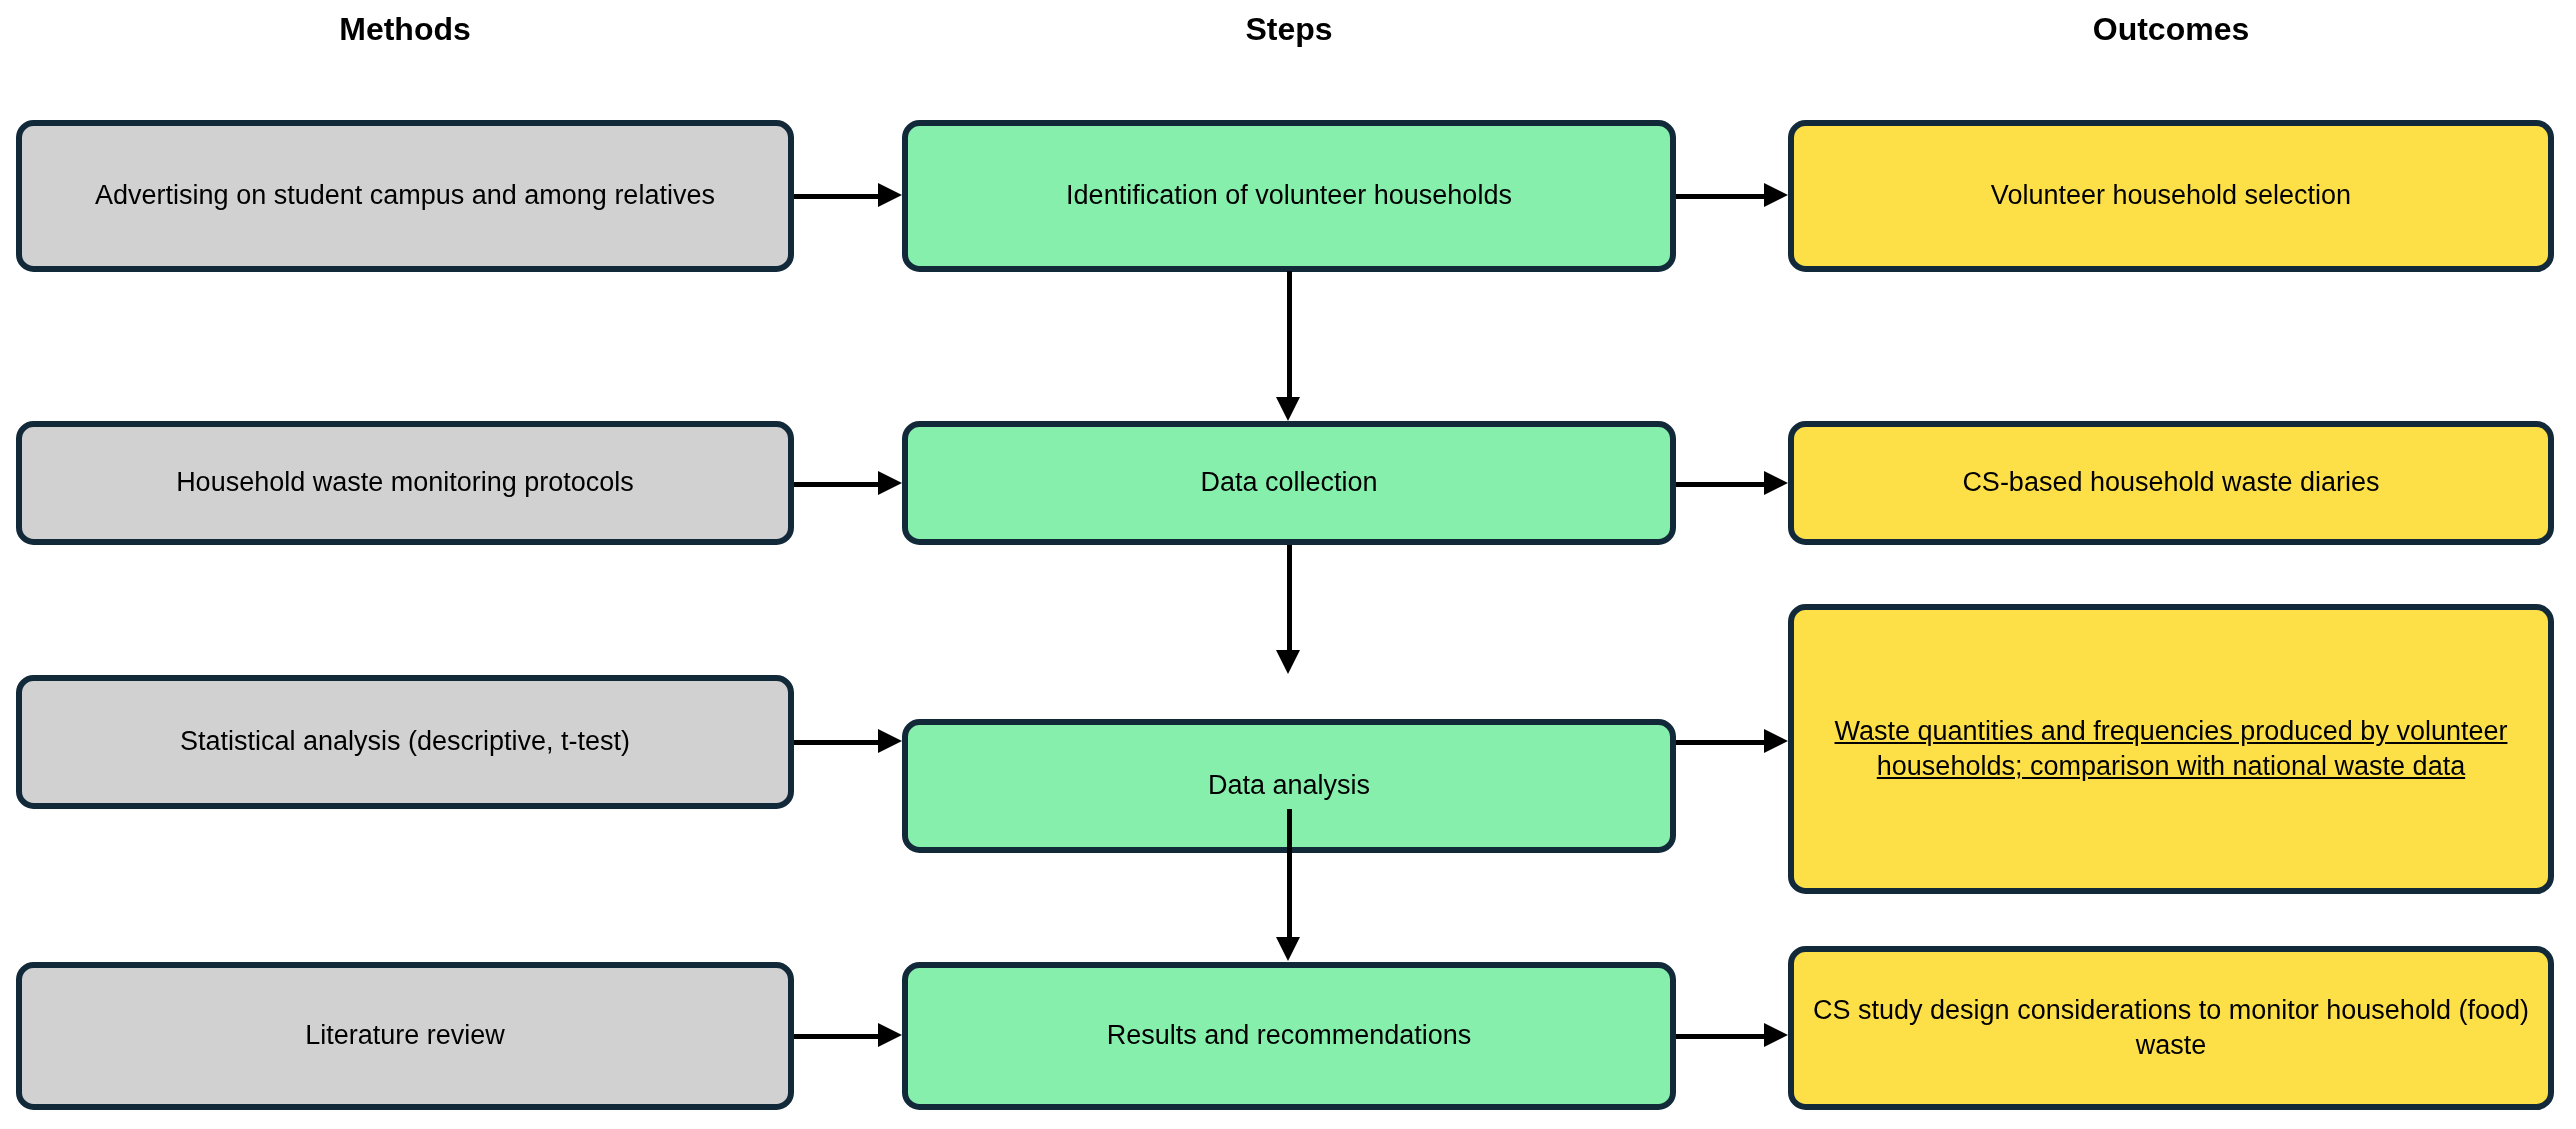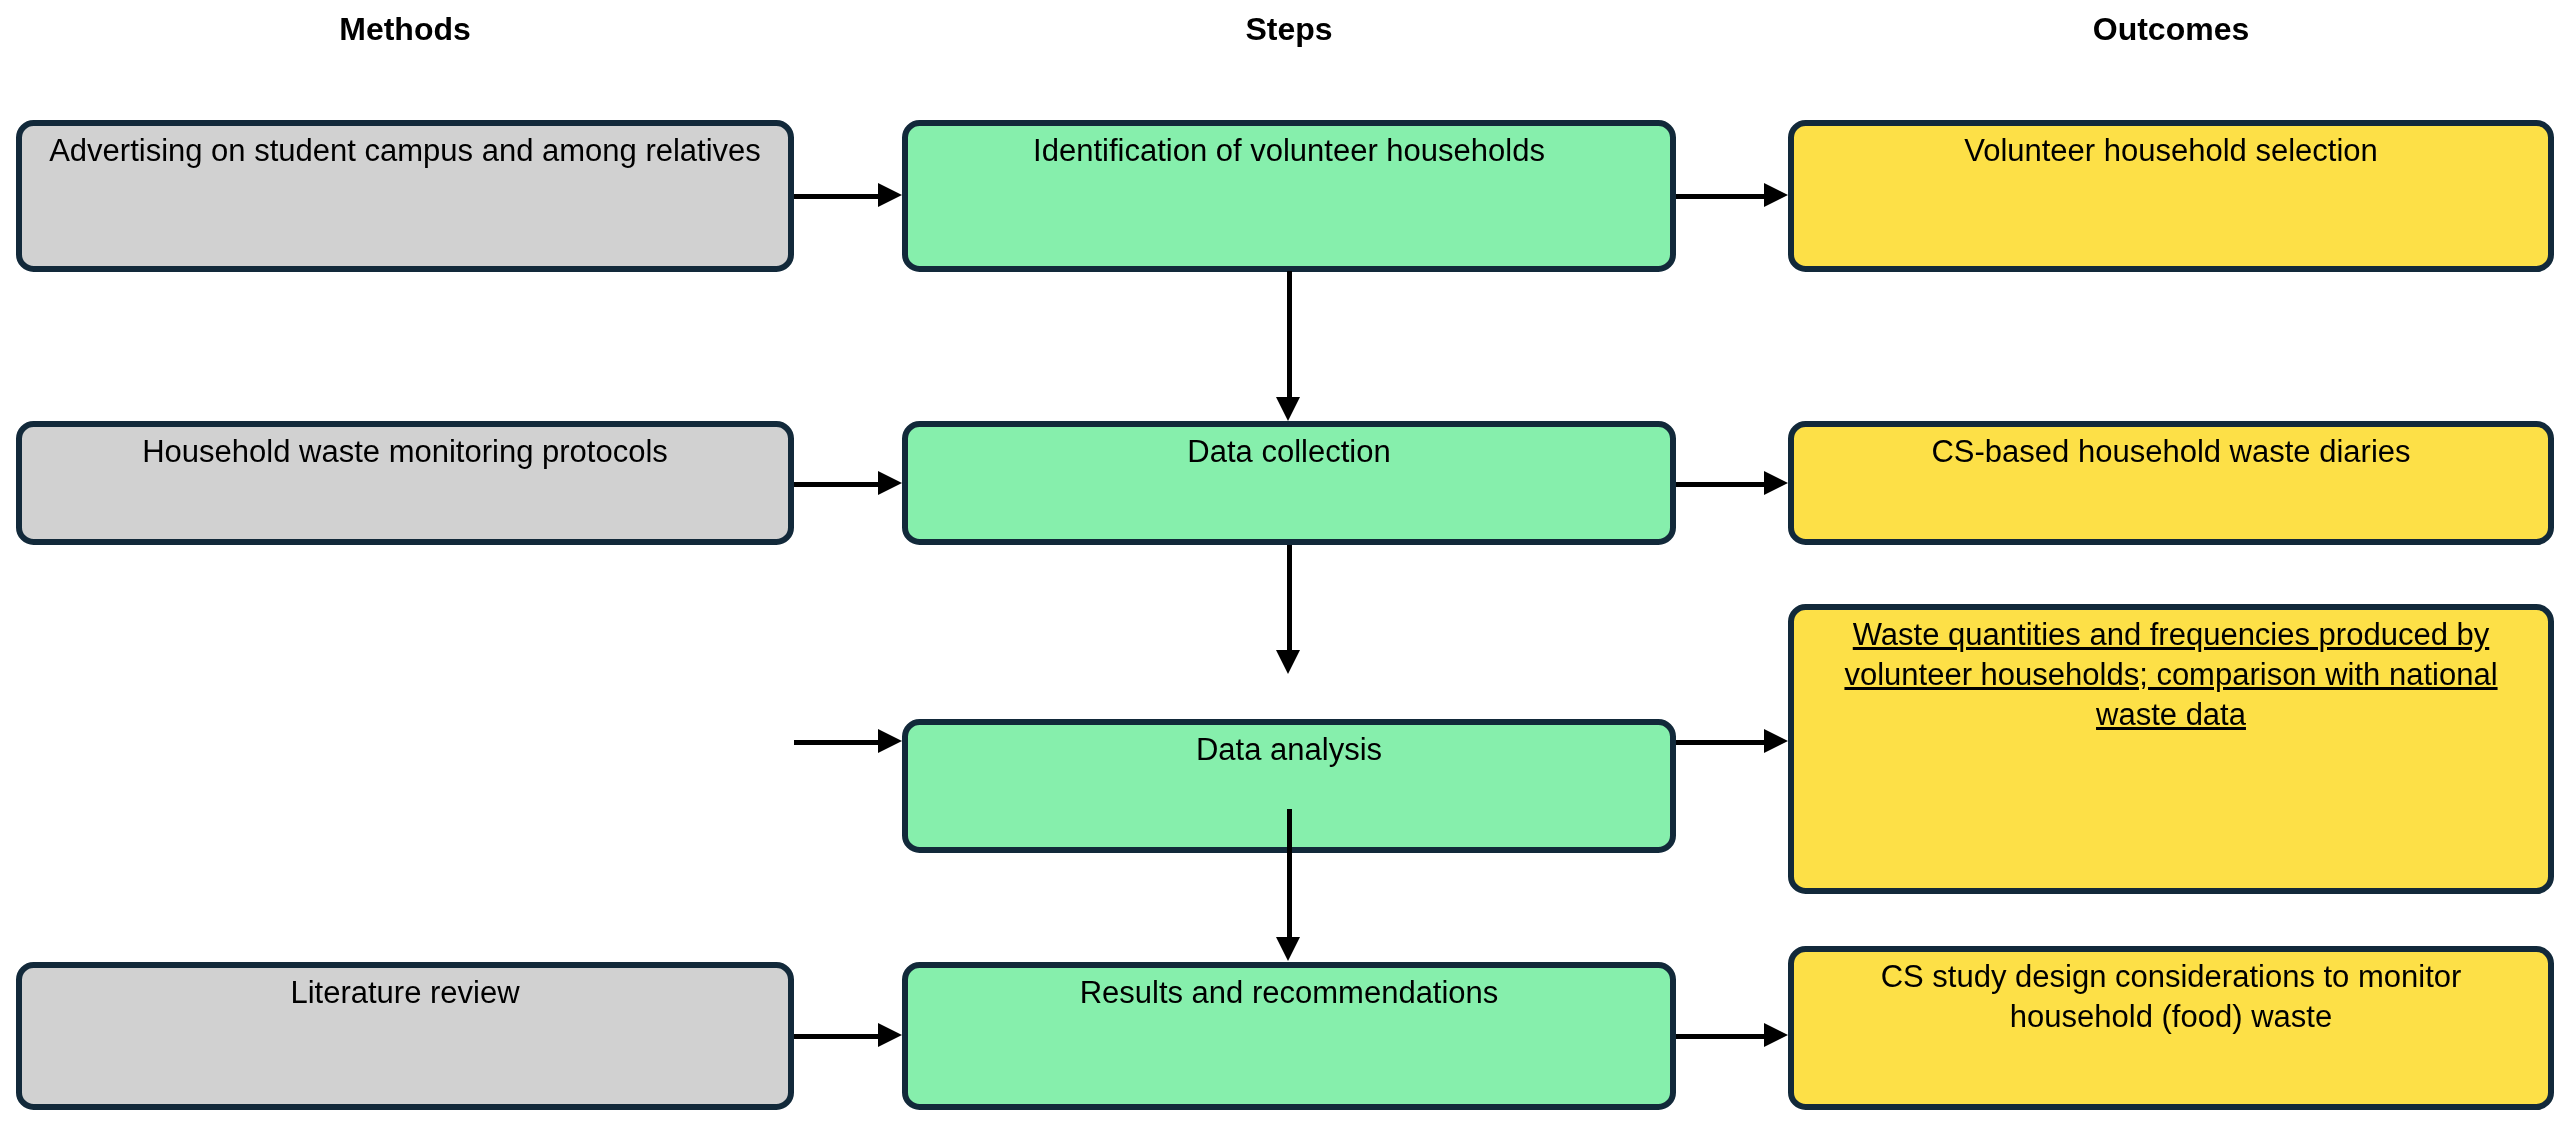--- a/index.html
+++ b/index.html
@@ -27,24 +27,25 @@
     white-space: nowrap;
   }
 
   
   .node {
     position: absolute;
     box-sizing: border-box;
     border: 6.4px solid #12293a;
     border-radius: 17.6px;
     display: flex;
+    align-items: center;
     justify-content: center;
     text-align: center;
     color: #000000;
-    font-size: 31px;
+    font-size: 27px;
     line-height: 1.30;
     padding: 4.8px 17.6px;
   }
   .node .label {
     display: block;
     width: 100%;
     white-space: pre-line;
   }
 
   .node.method   { background: #d1d1d1; }
@@ -152,20 +153,23 @@
 
   <div class="node outcome" style="left:1788px; top:421px; width:766px; height:124px;">
     <span class="label">CS-based household waste diaries</span>
   </div>
 
   <div class="arrow-v" style="left:1273px; top:545px; width:32px; height:130px;">
     <div class="shaft" style="height:108px;"></div>
     <div class="head" style="top:105px;"></div>
   </div>
 
+  <div class="node method" style="left:16px; top:675px; width:778px; height:134px;">
+    <span class="label">Statistical analysis (descriptive, t-test)</span>
+  </div>
 
   <div class="arrow-h" style="left:794px; top:726px; width:112px;">
     <div class="shaft" style="width:89px;"></div>
     <div class="head" style="left:84px;"></div>
   </div>
 
   <div class="node step" style="left:902px; top:675px; width:774px; height:134px;margin-top:44px;">
     <span class="label">Data analysis</span>
   </div>
 

